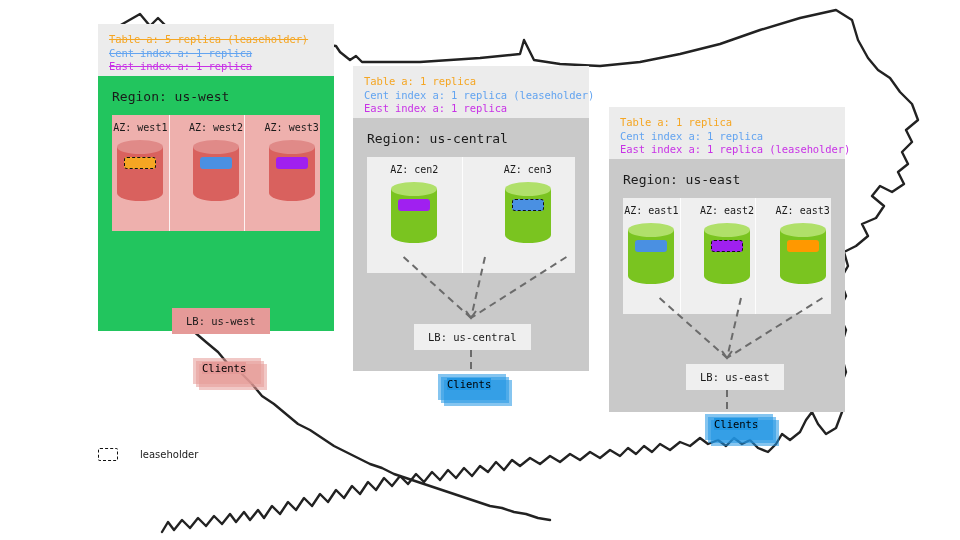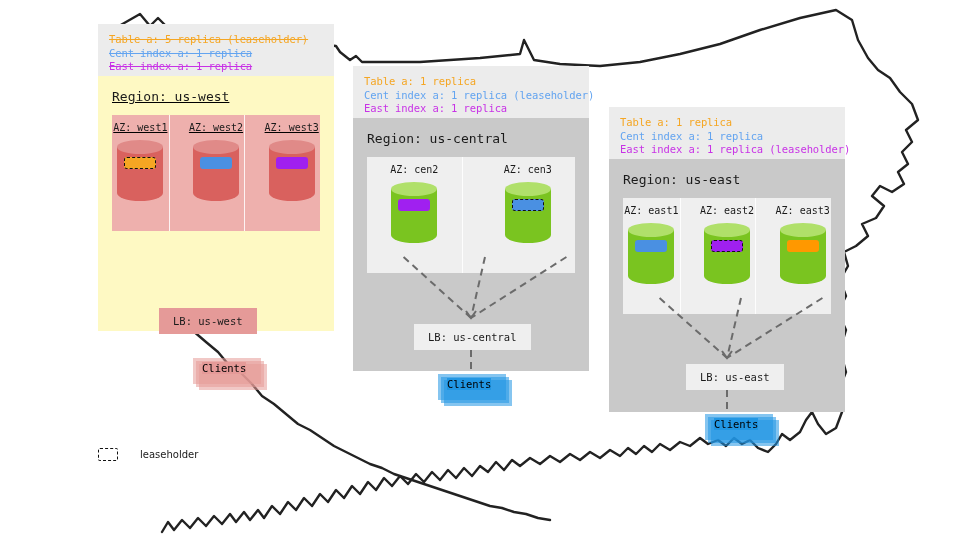--- a/index.html
+++ b/index.html
@@ -207,21 +207,21 @@
          L538,518 L550,520"></path>
   </svg>
 
   <div id="regions-host">
       <div class="region faded" style="left: 98px; top: 24px; width: 236px; height: 307px;">
         <div class="region-legend" style="background: rgb(236, 236, 236); height: 52px;">
           <span class="legend-line table" style="color: rgb(245, 166, 35);">Table a: 5 replica (leaseholder)</span>
           <span class="legend-line cent" style="color: rgb(99, 164, 240);">Cent index a: 1 replica</span>
           <span class="legend-line east" style="color: rgb(200, 50, 230);">East index a: 1 replica</span>
         </div>
-        <div class="region-body" style="background: #fef9c3; height: 255px; text-decoration: underline;">
+        <div class="region-body" style="background: #22c55e; height: 255px;">
           <div class="region-title">Region: us-west</div>
           <div class="az-strip" style="background: rgb(238, 176, 173); height: 116px; justify-content: space-between;">
             <div class="az">
               <span class="az-label">AZ: west1</span>
               <div class="cyl">
                 <div class="body" style="background: rgb(217, 97, 94);"></div>
                 <div class="top" style="background: rgb(224, 138, 136);"></div>
                 <div class="band lease" style="background: rgb(245, 166, 35);"></div>
               </div>
             </div>
@@ -242,21 +242,21 @@
               </div>
             </div>
           </div>
           <svg class="connectors" viewBox="0 0 236 255">
             <line x1="50.58" y1="139" x2="118" y2="226" stroke="rgba(120,90,90,0.0)" stroke-width="2" stroke-dasharray="7 5"></line>
             <line x1="132" y1="139" x2="118" y2="226" stroke="rgba(120,90,90,0.0)" stroke-width="2" stroke-dasharray="7 5"></line>
             <line x1="213.42" y1="139" x2="118" y2="226" stroke="rgba(120,90,90,0.0)" stroke-width="2" stroke-dasharray="7 5"></line>
             <path d="M113,219 L118,226 L123,219" fill="none" stroke="rgba(120,90,90,0.0)" stroke-width="2"></path>
             <line x1="118" y1="258" x2="118" y2="279" stroke="rgba(120,90,90,0.0)" stroke-width="2" stroke-dasharray="7 5"></line>
           </svg>
-          <div class="lb" style="left: 61px; top: 232px; background: rgb(229, 154, 152); text-align: right;">LB: us-west</div>
+          <div class="lb" style="left: 74px; top: 232px; background: rgb(229, 154, 152); text-align: right;">LB: us-west</div>
           <div class="clients-wrap" style="left: 92px; top: 279px;">
             <div class="clients">
               <span class="sheet" style="transform: translate(9px, 9px); background: rgb(229, 154, 152); opacity: 0.55; z-index: 3;"></span>
               <span class="sheet" style="transform: translate(6px, 6px); background: rgb(229, 154, 152); opacity: 0.55; z-index: 2;"></span>
               <span class="sheet" style="transform: translate(3px, 3px); background: rgb(229, 154, 152); opacity: 0.55; z-index: 1;"></span>
               <span class="face" style="background: rgb(229, 154, 152);">Clients</span>
             </div>
           </div>
         </div>
       </div>

